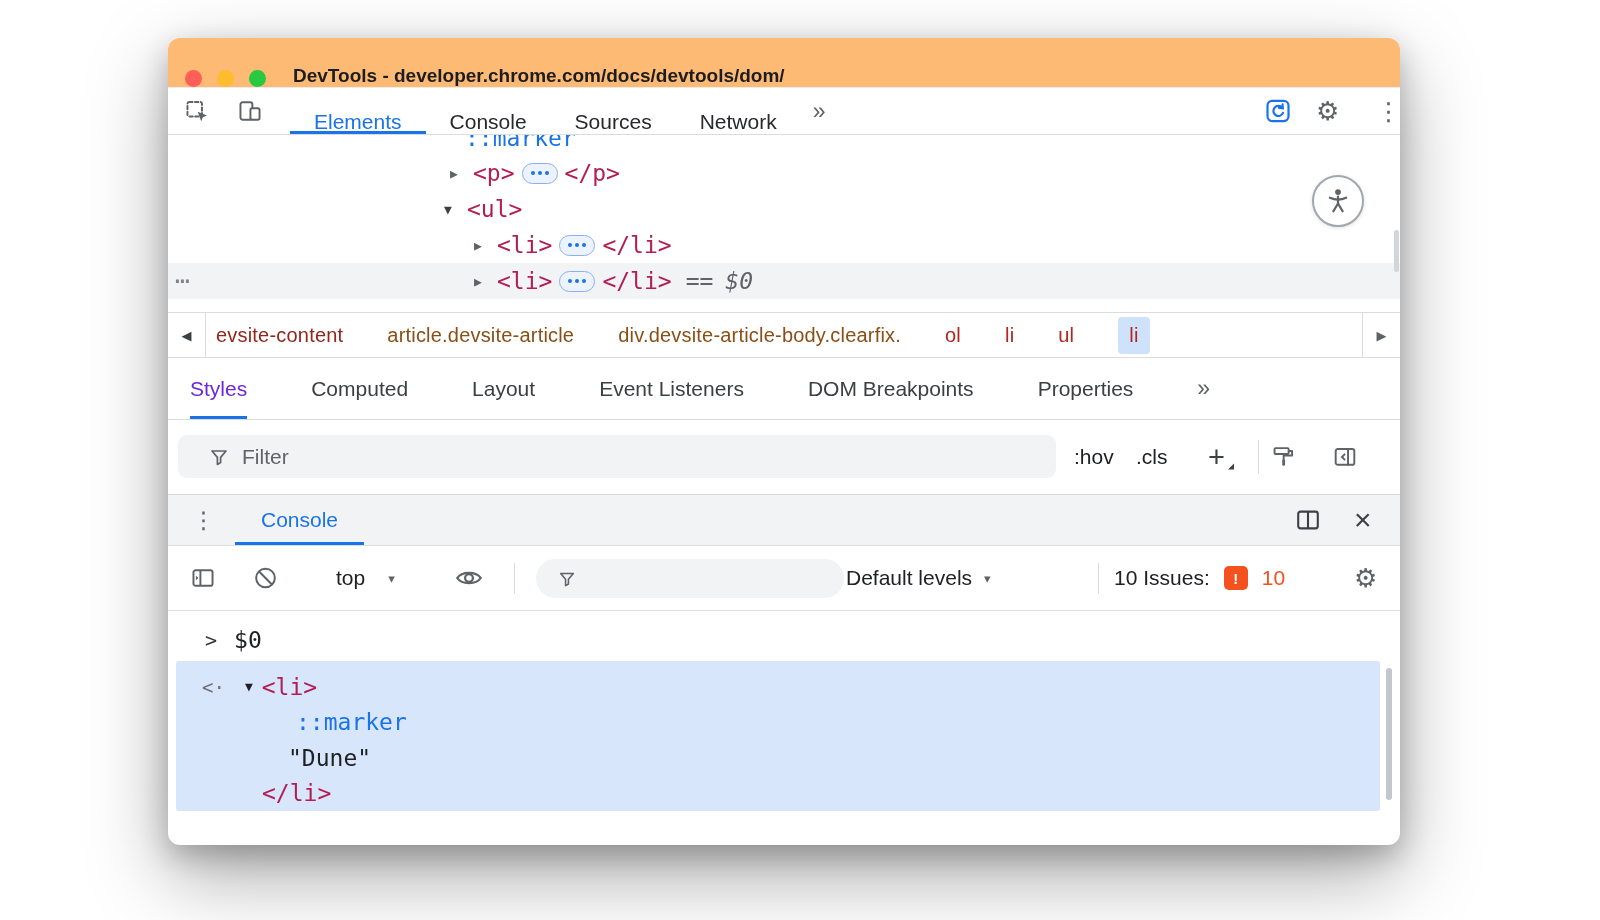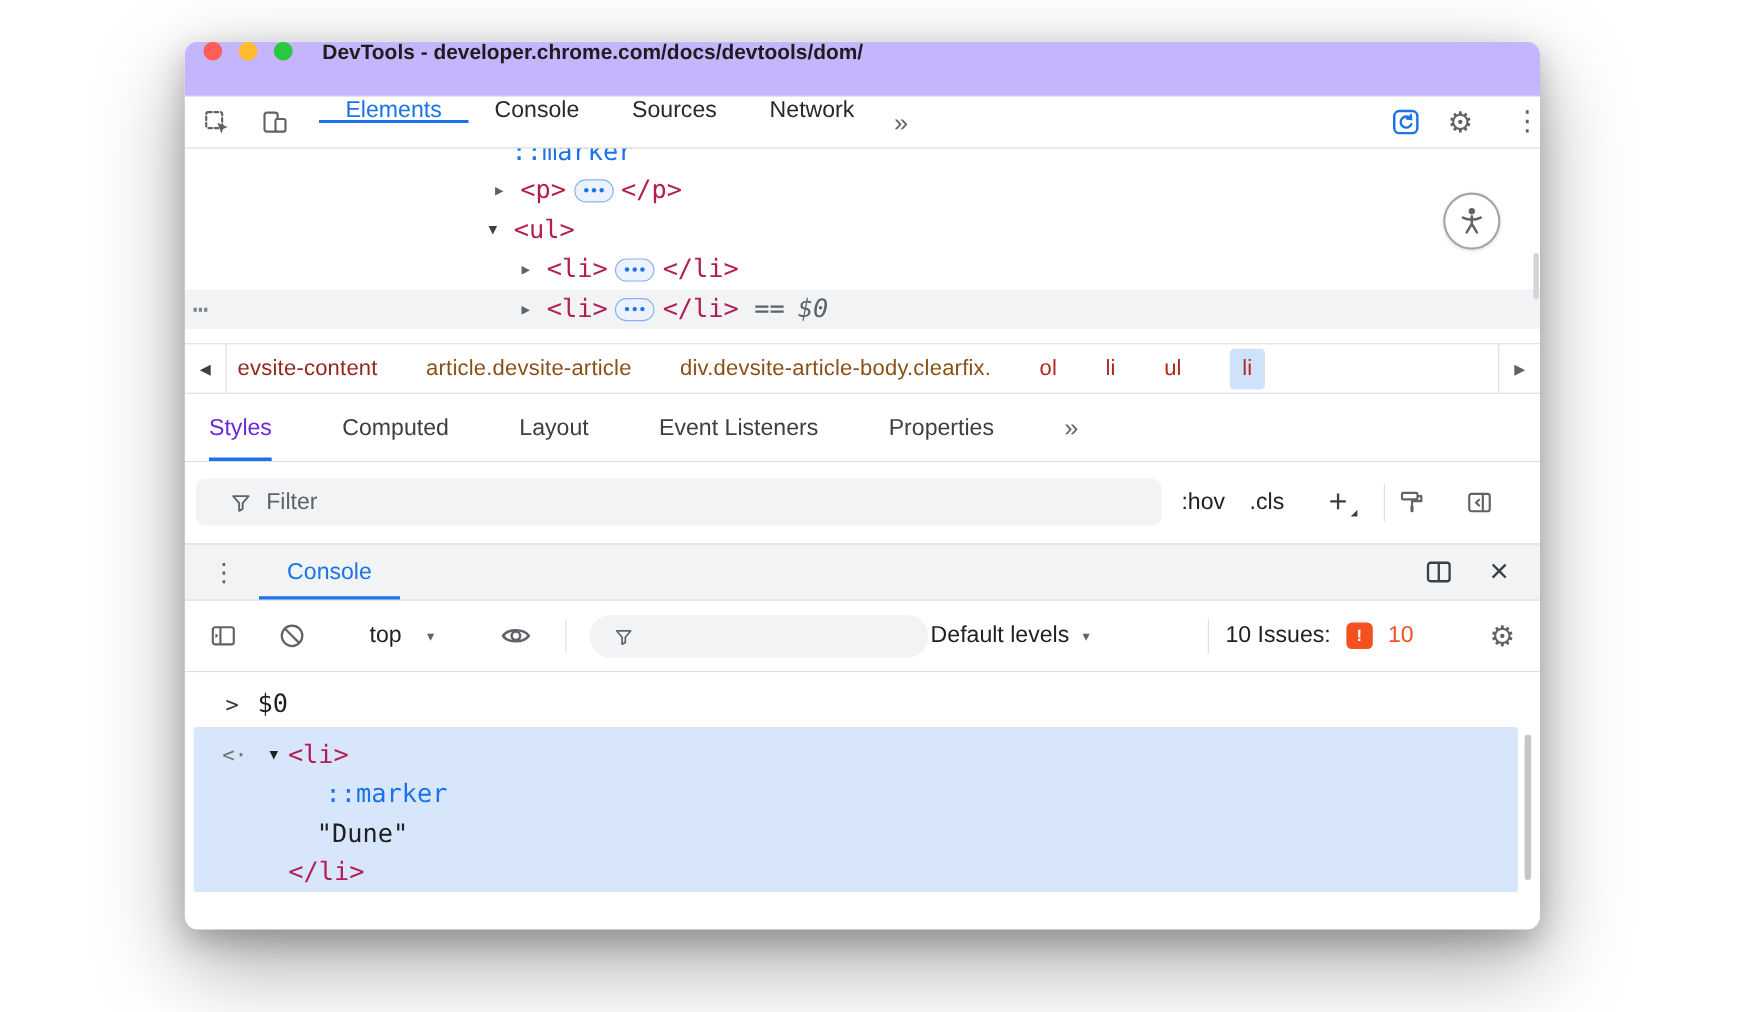--- a/index.html
+++ b/index.html
@@ -6,28 +6,28 @@
   html,body { width:1600px; height:920px; background:#ffffff; font-family:"Liberation Sans",sans-serif; overflow:hidden; }
   body { position:relative; }
 
   .window{
     position:absolute; left:168px; top:38px; width:1232px; height:807px;
     background:#fff; border-radius:12px; overflow:hidden;
     box-shadow:0 30px 80px rgba(0,0,0,.35), 0 10px 28px rgba(0,0,0,.22);
   }
 
   
-  .titlebar{ height:50px; display:flex; align-items:flex-start; border-bottom:1px solid #ececec; background:#c4b5fd; }
+  .titlebar{ height:50px; display:flex; align-items:flex-end; border-bottom:1px solid #ececec; background:#fdba74; }
   .traffic{ display:flex; gap:15px; padding-left:17px; }
   .tl{ width:17px; height:17px; border-radius:50%; display:inline-block; }
   .tl-red{ background:#ff5f57; } .tl-yellow{ background:#febc2e; } .tl-green{ background:#28c840; }
   .win-title{ margin-left:27px; font-size:19px; font-weight:700; color:#1d1d1f; }
 
   
-  .toolbar{ position:relative; height:47px; display:flex; align-items:flex-start; border-bottom:1px solid #dadce0; }
+  .toolbar{ position:relative; height:47px; display:flex; align-items:flex-end; border-bottom:1px solid #dadce0; }
   .tb-icon{ align-self:center; display:flex; align-items:center; justify-content:center; width:28px; height:28px; }
   .tb-icon.i1{ margin-left:15px; } .tb-icon.i2{ margin-left:25px; }
   .tabs{ display:flex; margin-left:26px; }
   .tab{ display:flex; align-items:center; padding:0 24px; font-size:21px; color:#28292c; cursor:default; }
   .tab.active{ color:#1a73e8; box-shadow:inset 0 -3px 0 #1a73e8; }
   .tb-overflow{ align-self:center; margin-left:12px; font-size:23px; color:#5f6368; }
   .tb-right{ position:absolute; top:50%; transform:translateY(-50%); display:flex; align-items:center; justify-content:center; }
   .tb-right.blue{ left:1096px; }
   .tb-right.gear{ left:1148px; font-size:26px; color:#5f6368; line-height:1; }
   .tb-right.kebab{ left:1208px; font-size:25px; color:#5f6368; line-height:1; }
@@ -238,20 +238,21 @@
       <span class="c-sel">li</span>
     </div>
     <span class="crumb-nav right">▶</span>
   </div>
 
   <div class="side-tabs">
     <div class="stab active">Styles</div>
     <div class="stab">Computed</div>
     <div class="stab">Layout</div>
     <div class="stab">Event Listeners</div>
+    <div class="stab">DOM Breakpoints</div>
     <div class="stab">Properties</div>
     <span class="s-overflow">»</span>
   </div>
 
   <div class="filter-row">
     <div class="filter-pill">
       <span>
         <svg width="20" height="20" viewBox="0 0 20 20" fill="none" stroke="#5f6368" stroke-width="1.7" stroke-linejoin="round">
           <path d="M3 4 h14 l-5.4 6.4 v5.2 l-3.2 1.8 v-7 Z"></path>
         </svg>

